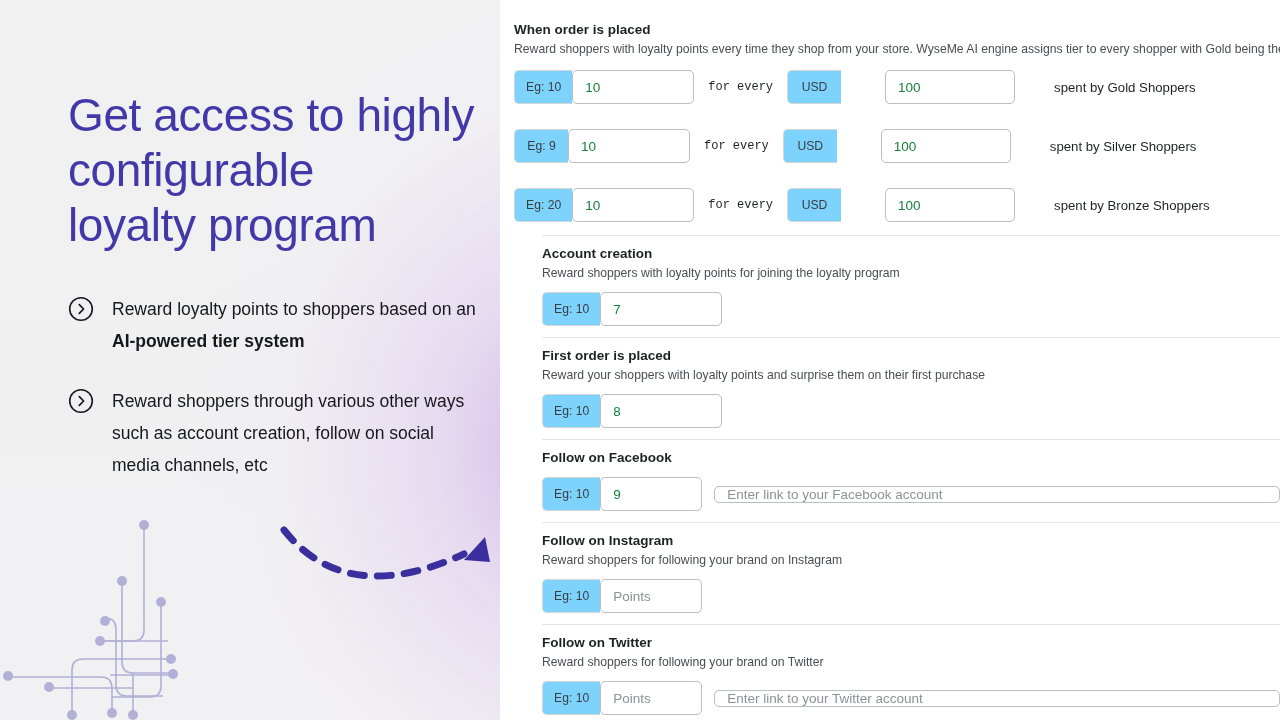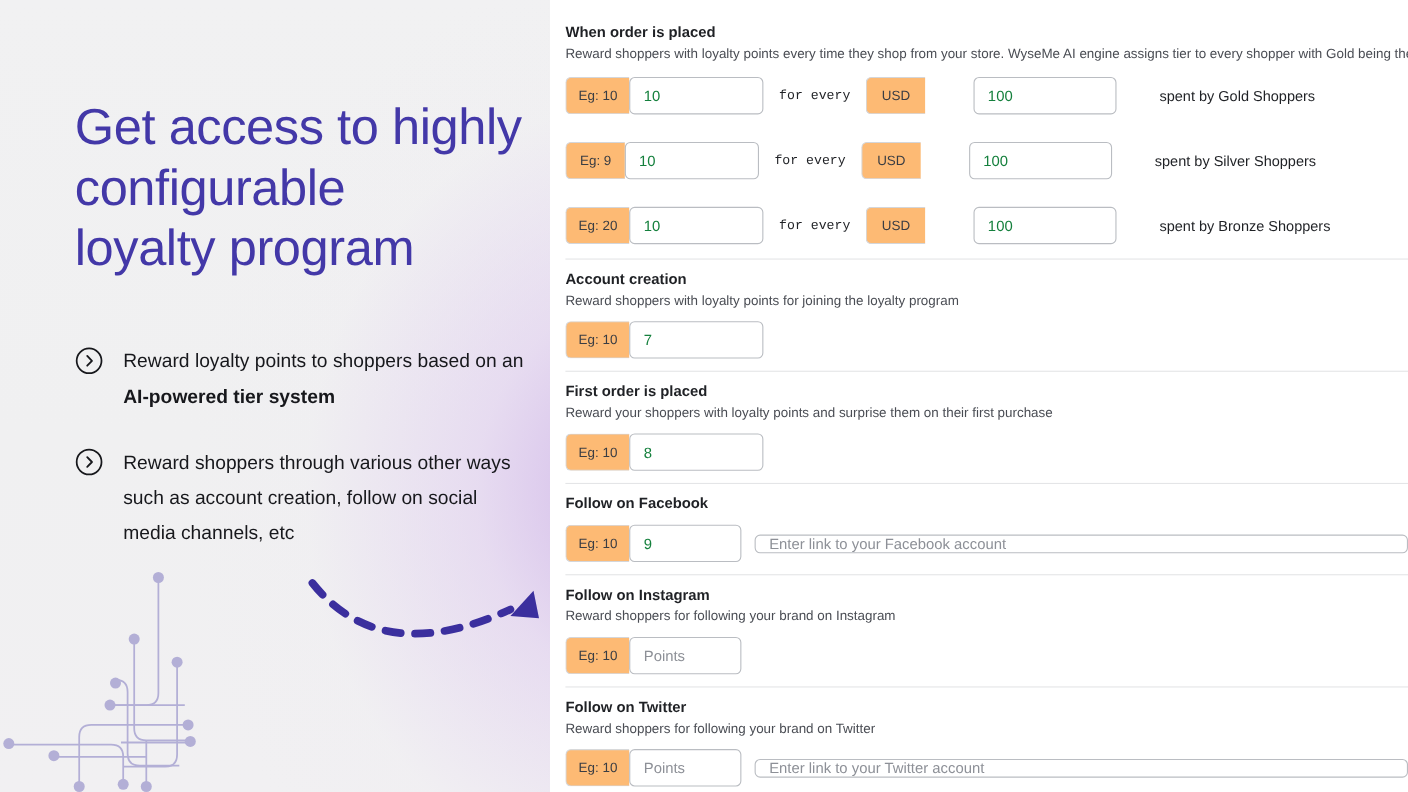--- a/index.html
+++ b/index.html
@@ -26,21 +26,21 @@
   .promo-title {
     font-size: 46px;
     line-height: 55px;
     font-weight: 400;
     color: #4338a8;
     letter-spacing: -0.4px;
     width: 420px;
     white-space: pre-line;
   }
 
-  .bullets { margin-top: 59px; width: 420px; }
+  .bullets { margin-top: 40px; width: 420px; }
   .bullet { display: flex; align-items: flex-start; margin-bottom: 28px; }
   .bullet-icon {
     flex: 0 0 auto;
     width: 26px; height: 26px;
     margin-top: 3px; margin-right: 18px;
   }
   .bullet-icon svg { display: block; }
   .bullet-text {
     font-size: 17.5px;
     line-height: 32px;
@@ -57,21 +57,21 @@
   
   .form-panel {
     position: relative;
     flex: 1 1 auto;
     height: 720px;
     background: #ffffff;
     padding: 12px 0 0 14px;
     overflow: hidden;
   }
   .section { position: relative; }
-  .section + .section { border-top: 1px solid #e4e5e7; }
+  .section + .section { border-top: 1px solid #e4e5e7; margin-left: 28px; }
   .section.nodiv { border-top: none; }
 
   .sec-title {
     font-size: 13.5px;
     font-weight: 700;
     color: #1f2125;
     line-height: 18px;
     padding-top: 9px;
     white-space: nowrap;
   }
@@ -82,21 +82,21 @@
     padding-top: 2px;
     white-space: nowrap;
   }
 
   .row { display: flex; align-items: center; padding: 10px 0 11px 0; }
   .row.tier { padding: 12px 0 13px 0; }
 
   .field { display: flex; align-items: stretch; height: 34px; }
   .prefix {
     display: flex; align-items: center; justify-content: center;
-    background: #fdba74;
+    background: #7dd3fc;
     border: 1px solid #d4d6da;
     border-right: none;
     border-radius: 5px 0 0 5px;
     font-size: 12.2px;
     color: #3a3d43;
     padding: 0 11px;
     min-width: 54px;
     white-space: nowrap;
   }
   .inputbox {

